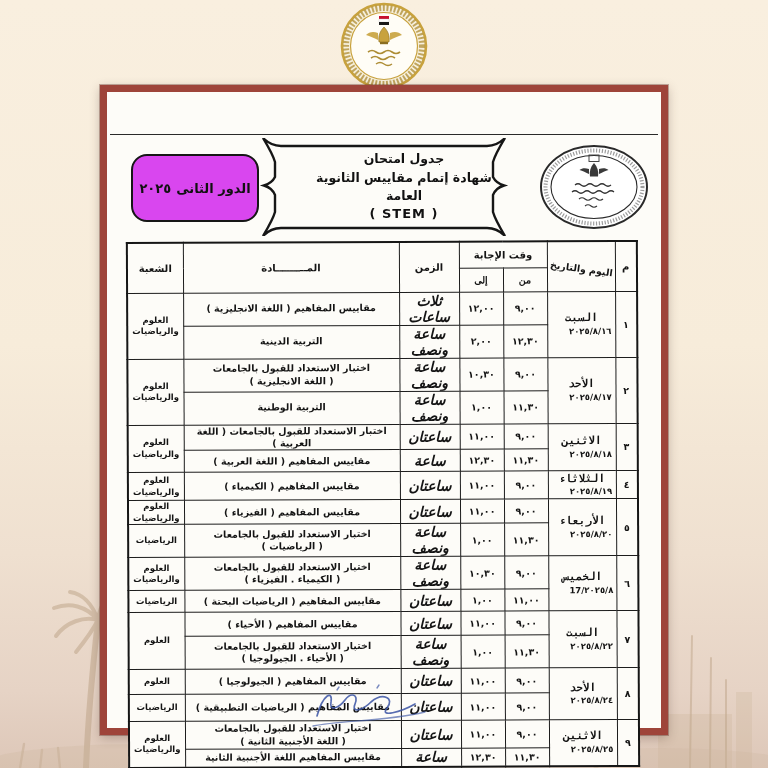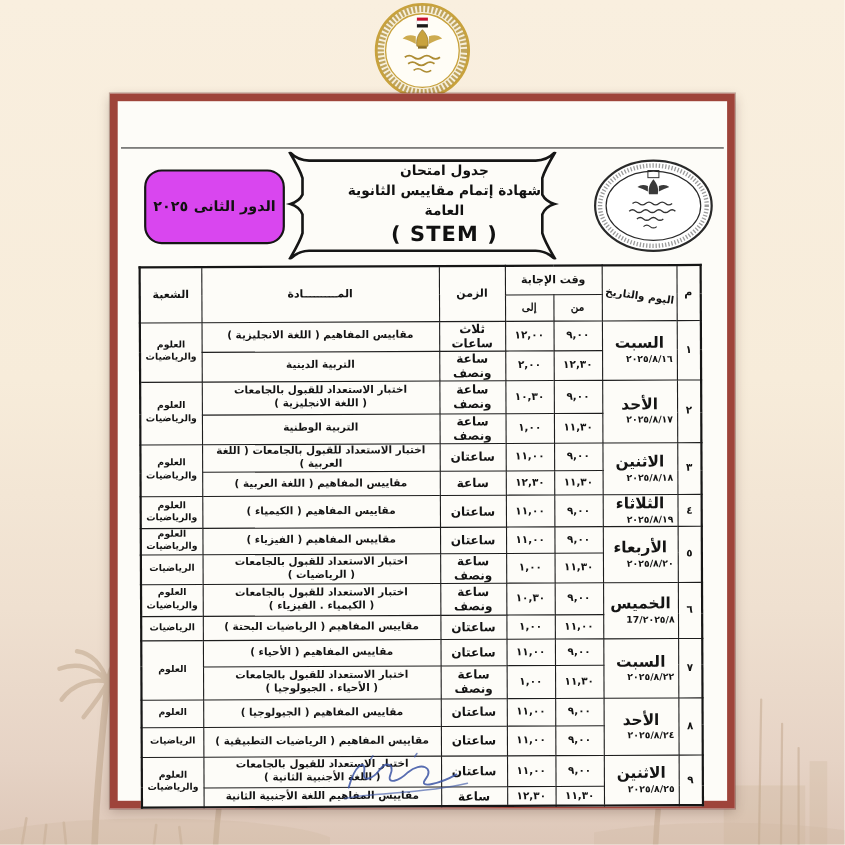--- a/index.html
+++ b/index.html
@@ -20,38 +20,38 @@
     position:absolute;left:24px;top:62px;width:124px;height:64px;border:2.5px solid #161616;border-radius:16px;
     display:flex;flex-direction:row;justify-content:center;align-items:center;gap:5px;
     font-weight:bold;font-size:13px;background:#d946ef;
   }
   .plaque{position:absolute;left:152px;top:46px;width:250px;height:98px;}
   .plaque svg{position:absolute;inset:0;}
   .plaque-text{
     position:absolute;inset:6px 16px;display:flex;flex-direction:column;justify-content:center;align-items:center;
     font-weight:bold;line-height:1.45;direction:rtl;text-align:center;padding-left:40px;
   }
-  .pt1{font-size:12.5px;} .pt2{font-size:12.5px;} .pt3{font-size:11.5px;} .pt4{font-size:19px;letter-spacing:1px;}
+  .pt1{font-size:12.5px;} .pt2{font-size:12.5px;} .pt3{font-size:11.5px;} .pt4{font-size:13px;letter-spacing:1px;}
   .seal-bw{position:absolute;left:430px;top:50px;width:114px;height:90px;}
   .table-wrap{position:absolute;left:20px;top:149px;}
   table{
     border-collapse:collapse;table-layout:fixed;width:510px;direction:rtl;
     transform:rotate(-0.25deg);background:#fdfcf8;border:2.5px solid #161616;
   }
   th,td{border:1.5px solid #1d1d1d;padding:0 2px;text-align:center;vertical-align:middle;font-weight:bold;color:#141414;overflow:hidden;}
   .h18{height:18px}.h20{height:20px}.h22{height:22px}.h23{height:23px}.h24{height:24px}
   .h25{height:25px}.h26{height:26px}.h27{height:27px}.h28{height:28px}.h29{height:29px}.h30{height:30px}
   .th-main{font-size:10px;text-align:center;}
   .th-day .tilt{display:inline-block;transform:rotate(8deg);font-size:9.5px;}
   .th-fromto{font-size:9.5px;font-family:Liberation Serif, serif;}
   .numcell{font-size:9.5px;}
-  .day-name{font-size:14px;line-height:1.25;}
+  .day-name{font-size:11px;line-height:1.25;font-family:Liberation Mono, monospace;}
   .date{font-size:8.5px;line-height:1.2;padding-left:18px;}
   .time{font-size:9.5px;}
-  .dur{font-size:11px;}
+  .dur{font-size:14px;font-style:italic;}
   .subj{font-size:9.5px;white-space:pre-line;line-height:1.3;}
   .branch{font-size:8.5px;white-space:pre-line;line-height:1.35;}
   .signature{position:absolute;left:200px;top:588px;width:130px;height:62px;z-index:6;opacity:.85;}
 </style>
 </head>
 <body>
 
 <div class="stage">
 
   <svg class="palms" style="left:0;bottom:0" width="300" height="210" viewBox="0 0 300 210">

